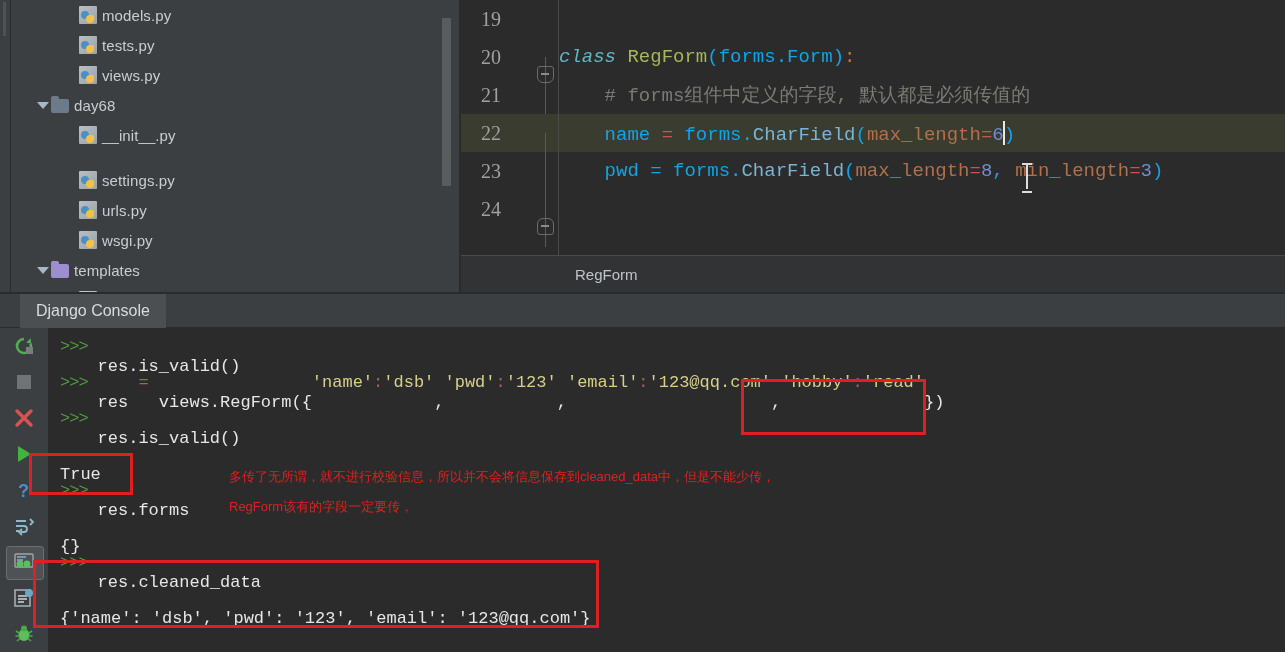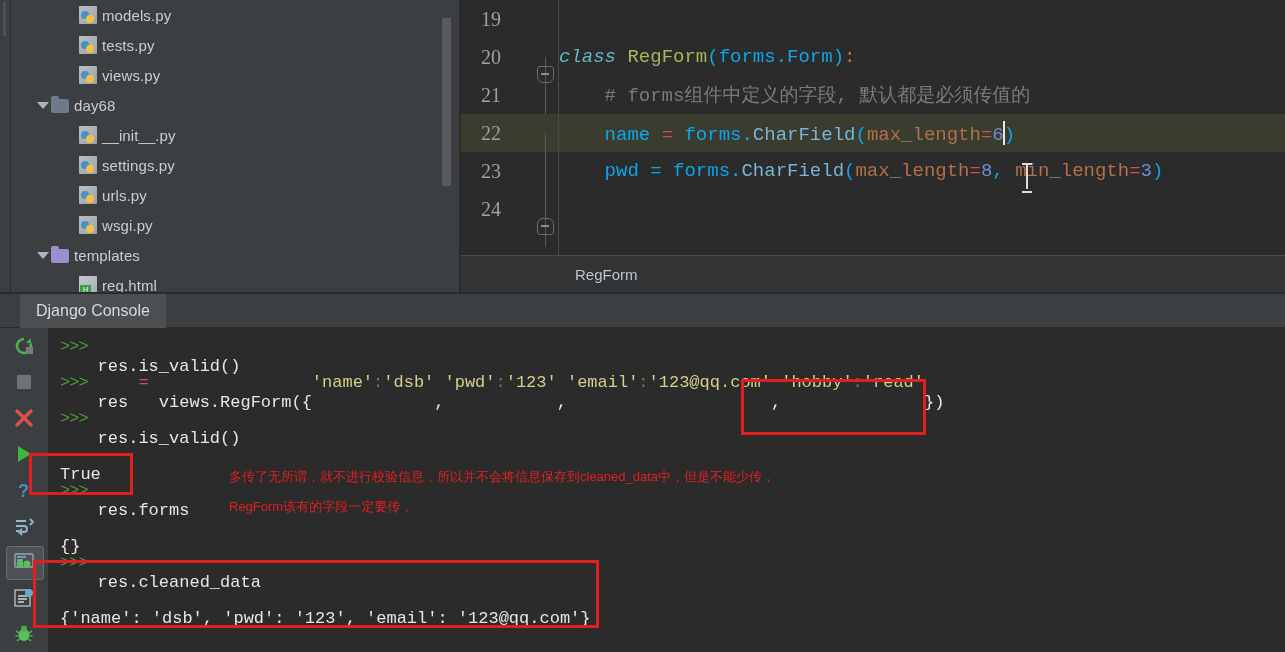--- a/index.html
+++ b/index.html
@@ -387,21 +387,21 @@
         <div class="tree-row" style="padding-left: 24px;">
           <span class="tree-arrow open"></span>
           <span class="tree-icon ic-folder blue"></span>
           <span class="tree-label">day68</span>
         </div>
         <div class="tree-row" style="padding-left: 52px;">
           <span class="tree-arrow"></span>
           <span class="tree-icon ic-py"></span>
           <span class="tree-label">__init__.py</span>
         </div>
-        <div class="tree-row" style="padding-left: 52px;">
+        <div class="tree-row" style="padding-left: 52px; margin-top: 15px;">
           <span class="tree-arrow"></span>
           <span class="tree-icon ic-py"></span>
           <span class="tree-label">settings.py</span>
         </div>
         <div class="tree-row" style="padding-left: 52px;">
           <span class="tree-arrow"></span>
           <span class="tree-icon ic-py"></span>
           <span class="tree-label">urls.py</span>
         </div>
         <div class="tree-row" style="padding-left: 52px;">

